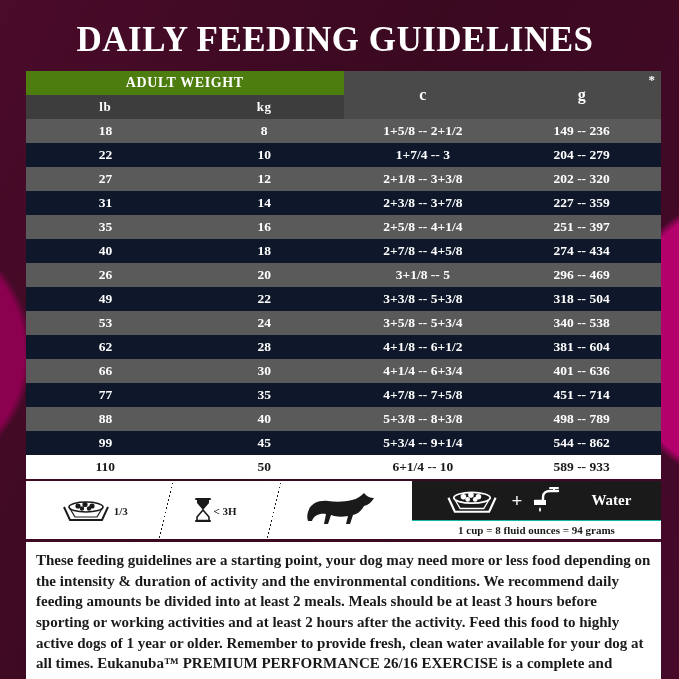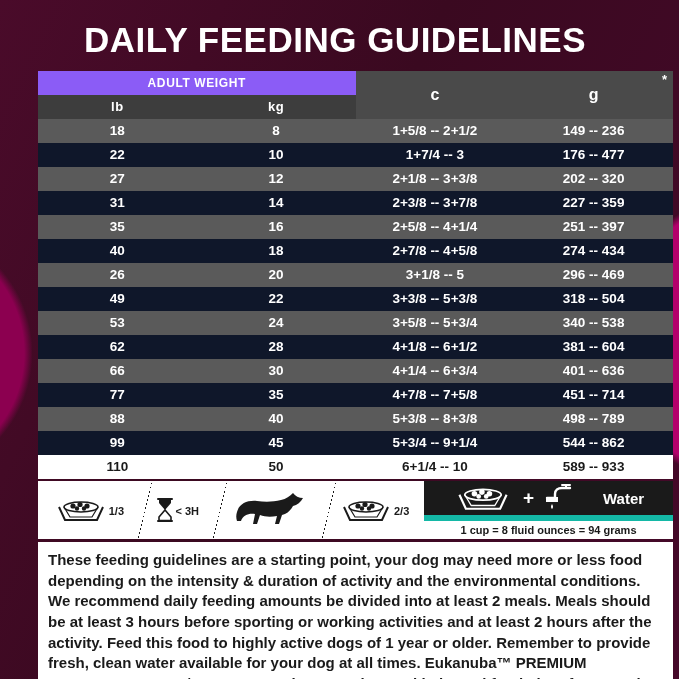--- a/index.html
+++ b/index.html
@@ -13,21 +13,21 @@
   }
   
   .bg-swoosh{
     position:absolute;inset:0;
     background:
       radial-gradient(circle at 112% 50%, #b3006b 0%, #b3006b 17%, rgba(179,0,107,0) 18%),
       radial-gradient(circle at -14% 52%, #8c0050 0%, #8c0050 14%, rgba(140,0,80,0) 15%),
       linear-gradient(115deg,#4a0b2a 0%,#3a0920 45%,#46092a 100%);
     z-index:0;
   }
-  .page{position:relative;z-index:1;width:670px;height:679px;box-sizing:border-box;padding:0 38px;}
+  .page{position:relative;z-index:1;width:670px;height:679px;box-sizing:border-box;padding:0 26px;font-family:Liberation Serif, serif;}
 
   .title{
     text-align:center;
     font-size:35px;
     font-weight:bold;
     letter-spacing:0.5px;
     padding-top:22px;
     padding-bottom:14px;
     line-height:1;
     white-space:nowrap;
@@ -42,22 +42,22 @@
     font-size:13.5px;
     font-weight:bold;
   }
   table.feed th, table.feed td{
     padding:0;
     text-align:center;
     height:24px;
     line-height:24px;
   }
   .hdr-weight{
-    background:#8b5cf6;
-    font-size:12px;
+    background:#4d7c0f;
+    font-size:14px;
     letter-spacing:0.6px;
     height:28px;line-height:28px;
   }
   .hdr-cg{
     background:#4a4a4a;
     font-size:16px;
     height:52px;line-height:52px;
     vertical-align:middle;
     position:relative;
   }
@@ -131,21 +131,21 @@
   }
   .ir-top .plus{font-size:19px;font-weight:bold;color:#fff;}
   .ir-top .water{font-size:15px;font-weight:bold;color:#fff;margin-left:19px;}
   .ir-bottom{
     background:#ffffff;
     color:#1a1a1a;
     font-size:11px;
     font-weight:bold;
     text-align:center;
     height:18px;line-height:18px;
-    border-top:6px solid #14b8a6;
+    border-top:1px solid #14b8a6;
   }
 
   .note{
     background:#ffffff;
     color:#1a1a1a;
     font-size:15px;
     line-height:1.38;
     padding:8px 10px 8px 10px;
     margin-top:3px;
     text-align:left;
@@ -188,21 +188,21 @@
         <tr class="row-a">
           <td class="col-lb">18</td>
           <td class="col-kg">8</td>
           <td class="col-c">1+5/8 -- 2+1/2</td>
           <td class="col-g">149 -- 236</td>
         </tr>
         <tr class="row-b">
           <td class="col-lb">22</td>
           <td class="col-kg">10</td>
           <td class="col-c">1+7/4 -- 3</td>
-          <td class="col-g">176 -- 477</td>
+          <td class="col-g">204 -- 279</td>
         </tr>
         <tr class="row-a">
           <td class="col-lb">27</td>
           <td class="col-kg">12</td>
           <td class="col-c">2+1/8 -- 3+3/8</td>
           <td class="col-g">202 -- 320</td>
         </tr>
         <tr class="row-b">
           <td class="col-lb">31</td>
           <td class="col-kg">14</td>
@@ -305,33 +305,20 @@
         </div>
 
         <div class="chev">
           <svg width="80" height="40" viewBox="0 0 80 40">
             <path d="M8 22 C10 14 18 10 28 11 C36 12 44 12 52 10 C57 9 61 6 64 3 C66 6 70 8 74 8 C72 12 68 15 64 16 C62 20 58 24 53 25 L50 34 L46 34 L48 26 C42 27 36 27 31 25 L28 34 L24 34 L26 24 C20 23 14 25 12 31 L8 31 C7 28 7 25 8 22 Z" fill="#1a1a1a"></path>
           </svg>
           <div class="lbl"></div>
         </div>
 
 
-        <div class="chev">
-          <svg width="56" height="24" viewBox="0 0 56 24">
-            <ellipse cx="28" cy="9" rx="17" ry="5" fill="none" stroke="#1a1a1a" stroke-width="1.6"></ellipse>
-            <circle cx="20" cy="8" r="2.6" fill="#1a1a1a"></circle>
-              <circle cx="27" cy="6.5" r="2.6" fill="#1a1a1a"></circle>
-            <circle cx="34" cy="8" r="2.6" fill="#1a1a1a"></circle>
-              <circle cx="24" cy="10.5" r="2.2" fill="#1a1a1a"></circle>
-            <circle cx="31" cy="10.5" r="2.2" fill="#1a1a1a"></circle>
-            <path d="M6 9 L12 22 L44 22 L50 9" fill="none" stroke="#1a1a1a" stroke-width="2"></path>
-            <path d="M11 9 L17 19 L39 19 L45 9" fill="none" stroke="#1a1a1a" stroke-width="1.2"></path>
-          </svg>
-          <div class="lbl">2/3</div>
-        </div>
 
       </div>
 
       <div class="icons-right">
         <div class="ir-top">
           <svg width="60" height="26" viewBox="0 0 56 24">
             <ellipse cx="28" cy="9" rx="17" ry="5" fill="none" stroke="#ffffff" stroke-width="1.6"></ellipse>
             <circle cx="20" cy="8" r="2.6" fill="#ffffff"></circle>
               <circle cx="27" cy="6.5" r="2.6" fill="#ffffff"></circle>
             <circle cx="34" cy="8" r="2.6" fill="#ffffff"></circle>

